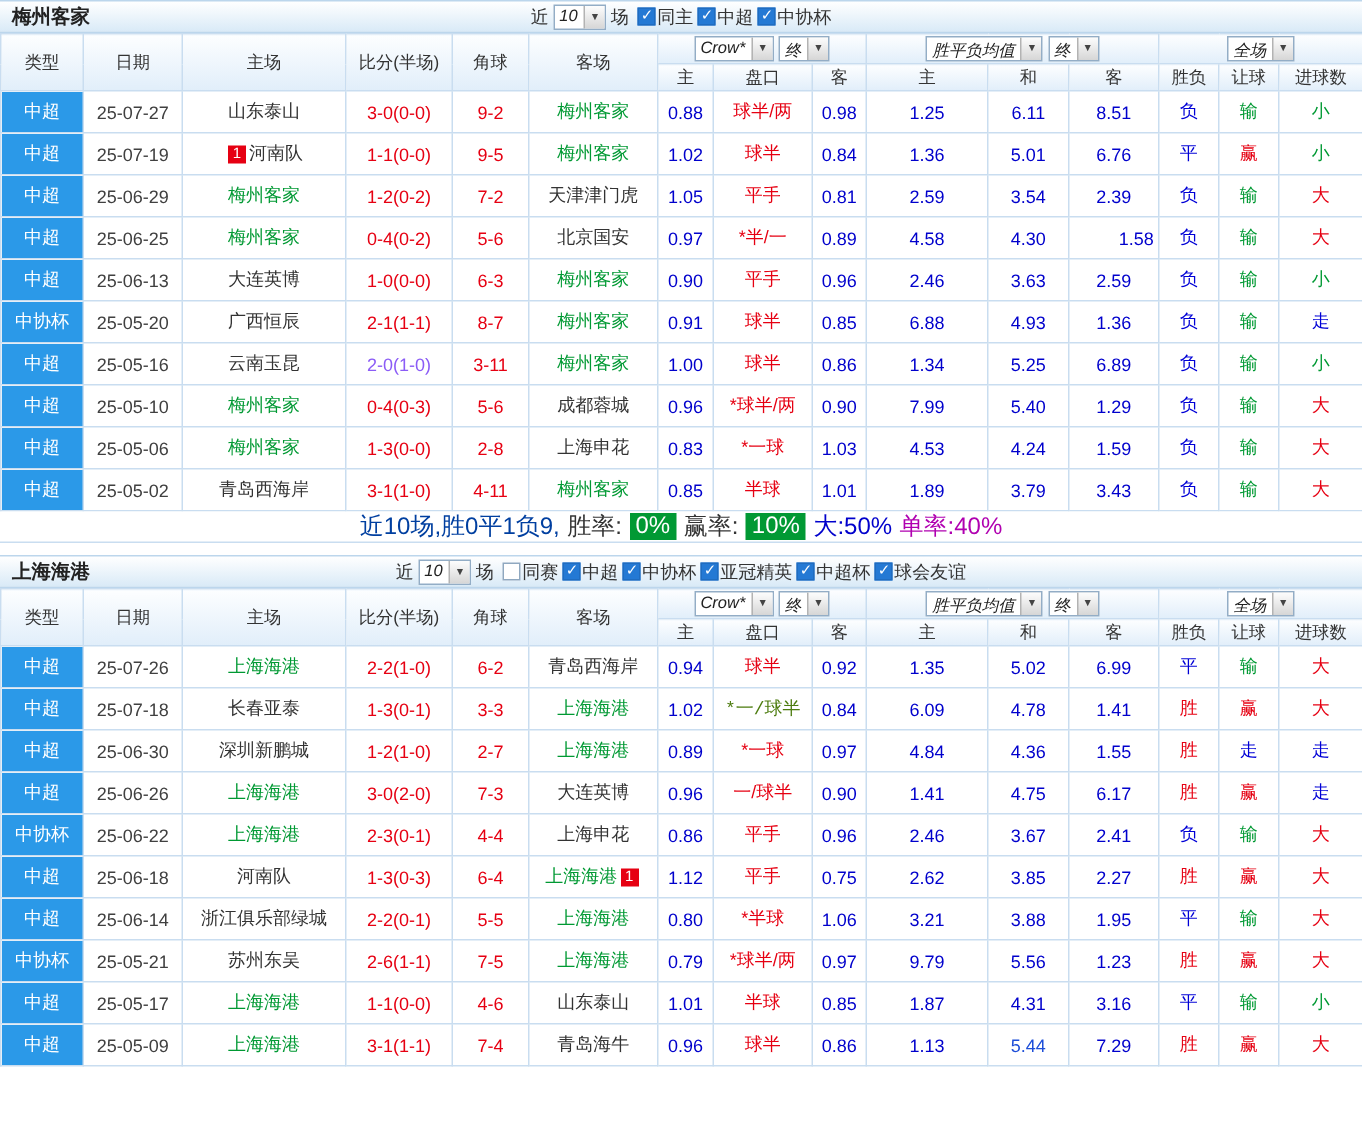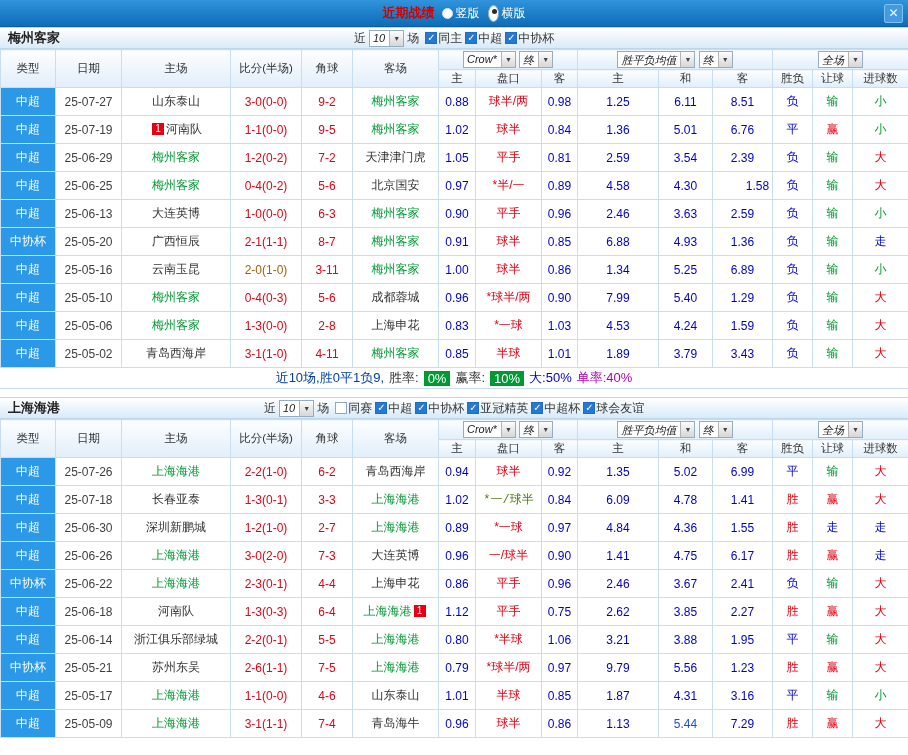--- a/index.html
+++ b/index.html
@@ -33,45 +33,29 @@
   
   table { border-collapse:collapse; table-layout:fixed; width:908px; }
   th, td { border:1px solid #c9ddf0; text-align:center; padding:0; white-space:nowrap; overflow:hidden; }
   thead th { background:linear-gradient(#fdfeff,#e1eefa); font-weight:normal; color:#333; font-size:11.5px; height:20px; }
   thead tr.sub th { height:18px; }
   tbody td { height:28px; font-size:12px; background:#fff; }
   td.type { color:#fff; font-size:12px; }
   .rcbadge { display:inline-block; background:#e60012; color:#fff; font-size:10px; width:12px; height:12px; line-height:12px; text-align:center; vertical-align:1px; margin:0 2px; }
 
   
-  .summary { height:21px; display:flex; align-items:center; justify-content:center; gap:5px; font-size:13px; border-bottom:1px solid #c9ddf0; background:#fff; }
+  .summary { height:21px; display:flex; align-items:center; justify-content:center; gap:5px; font-size:16px; border-bottom:1px solid #c9ddf0; background:#fff; }
   .pct { background:#019934; color:#fff; padding:0 4px; }
 
   .secgap { height:8px; background:#fff; }
 </style>
 </head>
 <body>
 
 <div class="app">
-  <div class="titlebar">
-    <div class="tb-center">
-      <span class="title">近期战绩</span>
-      <span id="radio-group" style="display:inline-flex;gap:8px;align-items:center;">
-          <span class="radio-lab">
-            <span class="radio"></span>
-            <span class="rlabel">竖版</span>
-          </span>
-          <span class="radio-lab">
-            <span class="radio sel"></span>
-            <span class="rlabel">横版</span>
-          </span>
-        </span>
-    </div>
-    <div class="close">✕</div>
-  </div>
 
   <div id="sections">
   <div class="section">
     <div class="secbar">
       <span class="team">梅州客家</span>
       <span class="filters">
         <span>近</span>
         <span class="sel">
               <span class="txt">10</span>
               <span class="arr">▼</span>
@@ -258,21 +242,21 @@
               <td style="color: rgb(0, 0, 204);">4.93</td>
               <td style="color: rgb(0, 0, 204);">1.36</td>
               <td style="color: rgb(0, 0, 214);">负</td>
               <td style="color: rgb(0, 153, 51);">输</td>
               <td style="color: rgb(0, 0, 214);">走</td>
             </tr>
             <tr>
               <td class="type" style="background: rgb(43, 153, 232);">中超</td>
               <td style="color: rgb(64, 64, 64);">25-05-16</td>
               <td><span style="color: rgb(51, 51, 51);">云南玉昆</span></td>
-              <td style="color: #a16207; margin-left: 32px;">2-0(1-0)</td>
+              <td style="color: #8b5cf6; margin-left: 32px;">2-0(1-0)</td>
               <td style="color: rgb(230, 0, 18);">3-11</td>
               <td><span style="color: rgb(0, 153, 51);">梅州客家</span></td>
               <td style="color: rgb(0, 0, 204);">1.00</td>
               <td style="color: rgb(230, 0, 18);">球半</td>
               <td style="color: rgb(0, 0, 204);">0.86</td>
               <td style="color: rgb(0, 0, 204);">1.34</td>
               <td style="color: rgb(0, 0, 204);">5.25</td>
               <td style="color: rgb(0, 0, 204);">6.89</td>
               <td style="color: rgb(0, 0, 214);">负</td>
               <td style="color: rgb(0, 153, 51);">输</td>

